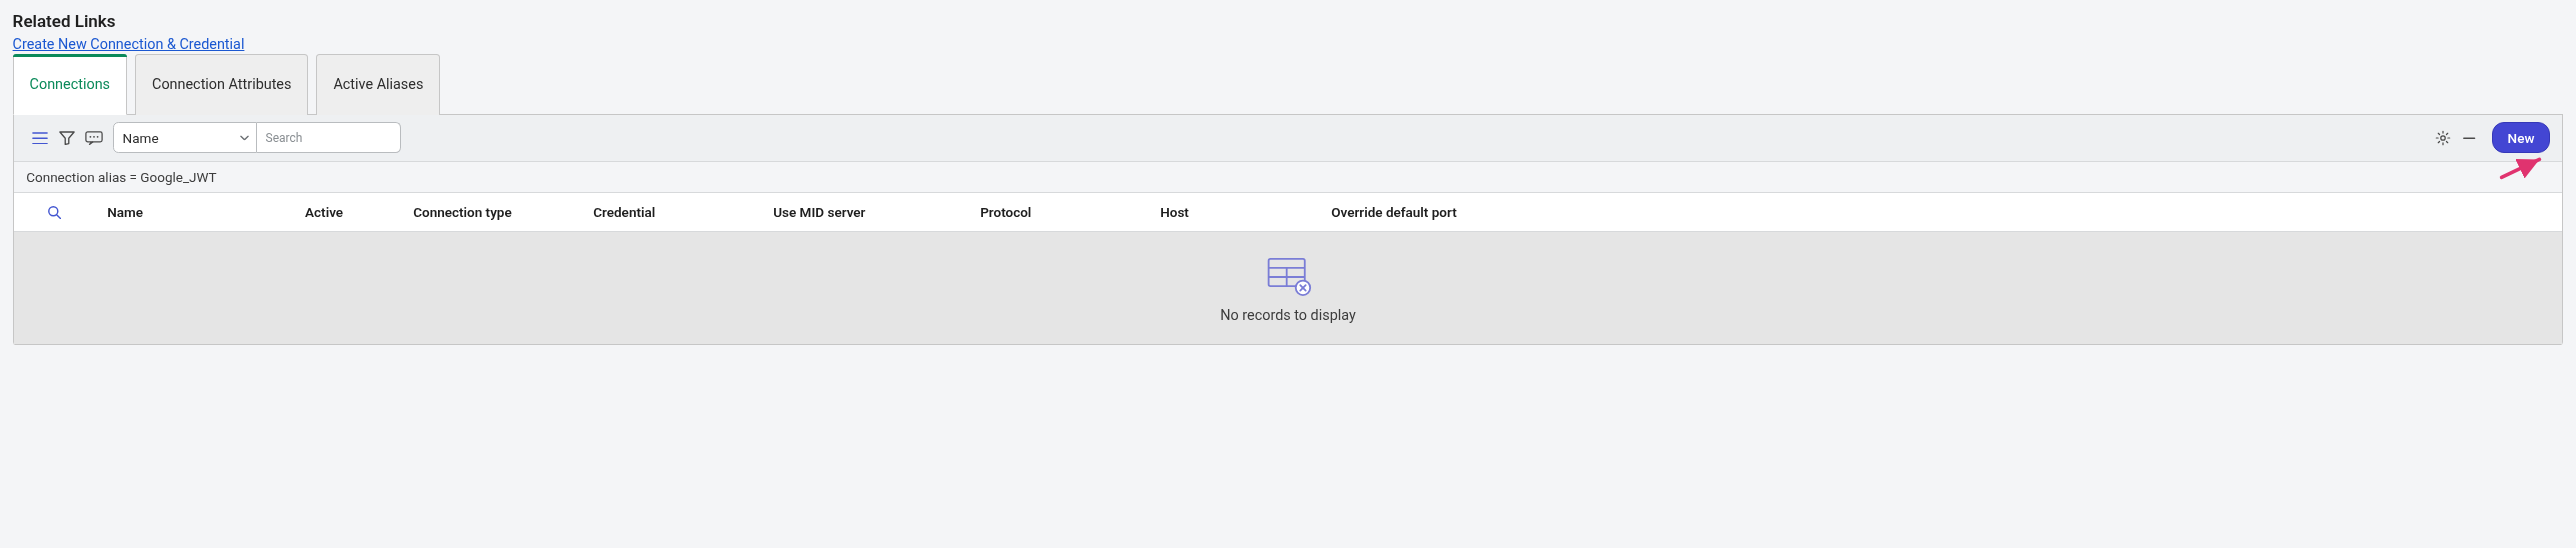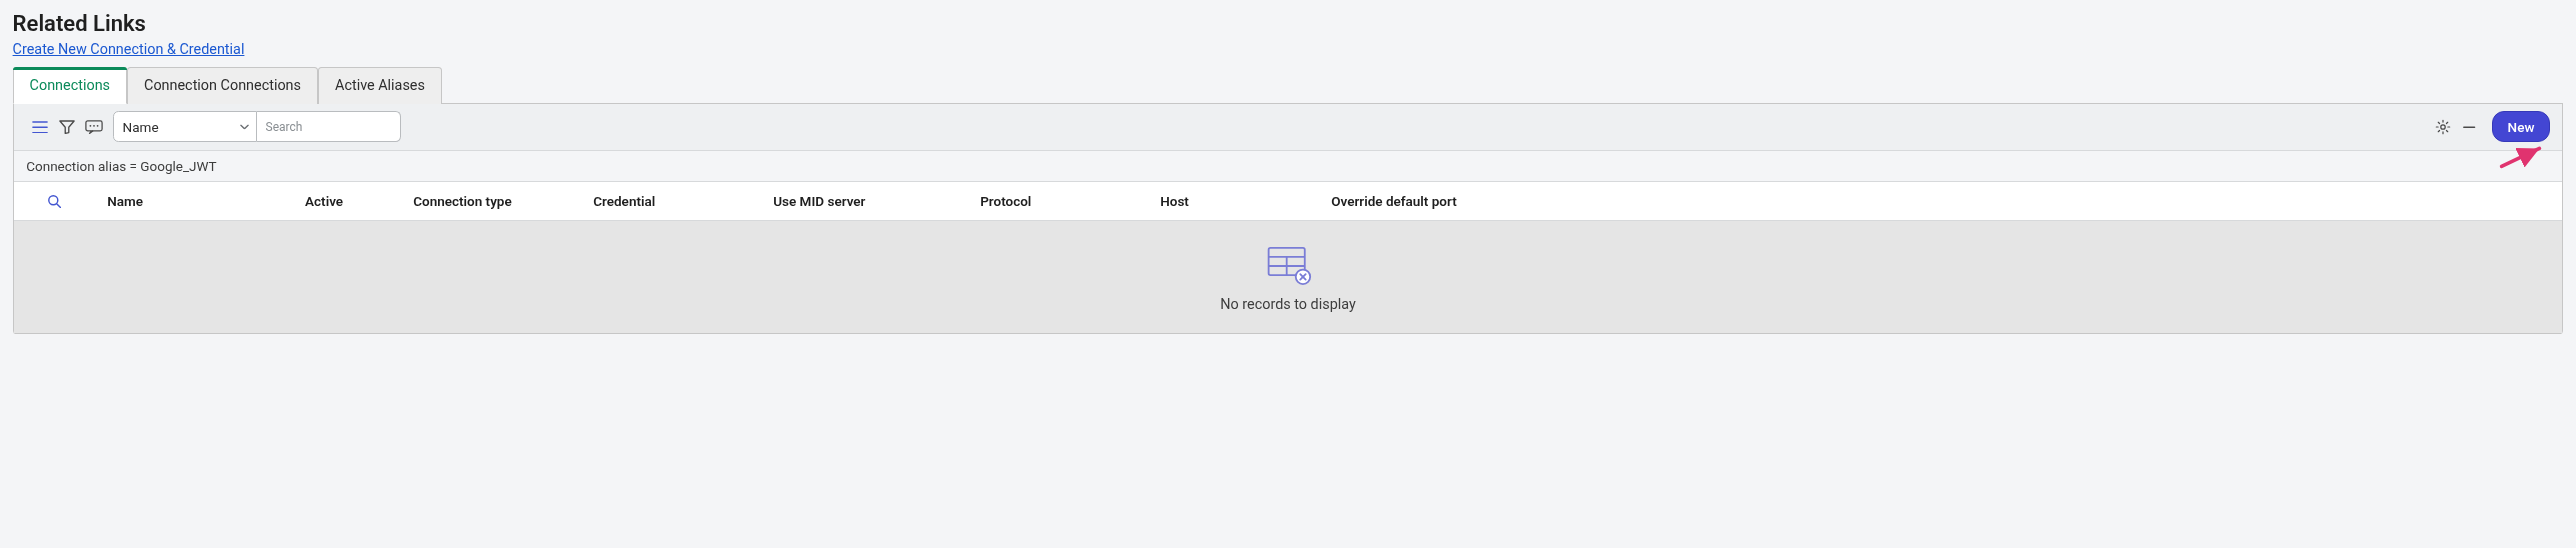--- a/index.html
+++ b/index.html
@@ -1,21 +1,21 @@
 <!DOCTYPE html>
 <html style="font-size:14.4px"><head>
 <meta charset="utf-8">
 <style>
   * { box-sizing: border-box; margin: 0; padding: 0; font-family: -apple-system, BlinkMacSystemFont, "Segoe UI", Roboto, "Helvetica Neue", Arial, sans-serif; }
   body { background: #f4f5f7; color: #2e2e2e; font-size: 14.4px; }
   .page { padding: 7.2px 12.6px; }
-  .related-title { font-size: 22px; font-weight: 600; color: #1f1f1f; margin: 3.6px 0 5.4px 0; }
-  .related-link { font-size: 14.4px; color: #1b58d1; text-decoration: underline; display: inline-block; margin-bottom: 8px; }
+  .related-title { font-size: 17px; font-weight: 600; color: #1f1f1f; margin: 3.6px 0 5.4px 0; }
+  .related-link { font-size: 14.4px; color: #1b58d1; text-decoration: underline; display: inline-block; margin-bottom: 0; }
   .tabs { display: flex; border-bottom: 0.9px solid #c6c6c6; }
-  .tab { padding: 9px 16px; border: 0.9px solid #c6c6c6; border-bottom: none; background: #eeeeee; color: #2e2e2e; margin-right: 0; position: relative; top: 0.9px; border-radius: 3.6px 3.6px 0 0; cursor: pointer; font-size: 14.4px; }
+  .tab { padding: 21px 16px; border: 0.9px solid #c6c6c6; border-bottom: none; background: #eeeeee; color: #2e2e2e; margin-right: 8px; position: relative; top: 0.9px; border-radius: 3.6px 3.6px 0 0; cursor: pointer; font-size: 14.4px; }
   .tab + .tab { border-left: 0.9px solid #c6c6c6; }
   .tab.active { background: #fff; color: #0b8a5a; border-bottom: 0.9px solid #fff; }
   .tab.active::before { content: ""; position: absolute; top: -0.9px; left: -0.9px; right: -0.9px; height: 2.7px; background: #0b8a5a; border-radius: 3.6px 3.6px 0 0; }
   .panel { border: 0.9px solid #c6c6c6; border-top: none; background: #fff; border-radius: 0 0 3.6px 3.6px; }
   .toolbar { display: flex; align-items: center; padding: 7.2px 12.6px; background: #eef0f2; border-bottom: 0.9px solid #d7d9db; }
   .tb-ico { width: 27px; height: 27px; display: inline-flex; align-items: center; justify-content: center; color: #4a4a4a; cursor: pointer; border-radius: 3.6px; }
   .select-wrap { margin-left: 5.4px; position: relative; }
   .select-wrap select { appearance: none; -webkit-appearance: none; height: 31px; width: 144px; padding: 3.6px 25px 3.6px 9px; border: 0.9px solid #b9bcbf; border-radius: 5.4px 0 0 5.4px; background: #fff; font-size: 13.5px; color: #2e2e2e; }
   .select-wrap .caret { position: absolute; right: 7.2px; top: 50%; transform: translateY(-50%); pointer-events: none; color: #6b6f73; }
   .search-input { height: 31px; width: 144px; padding: 3.6px 9px; border: 0.9px solid #b9bcbf; border-left: none; border-radius: 0 5.4px 5.4px 0; font-size: 12px; color: #2e2e2e; }
@@ -42,21 +42,21 @@
 </style>
 </head>
 <body>
 
 <div class="page">
   <div class="related-title">Related Links</div>
   <a href="#" class="related-link">Create New Connection &amp; Credential</a>
 
   <div class="tabs">
     <div class="tab active">Connections</div>
-    <div class="tab">Connection Connections</div>
+    <div class="tab">Connection Attributes</div>
     <div class="tab">Active Aliases</div>
   </div>
 
   <div class="panel">
     <div class="toolbar">
       <span class="tb-ico">
         <svg width="16" height="12.6" viewBox="0 0 18 14">
             <g stroke="#4356d1" stroke-width="1.6" stroke-linecap="round">
               <line x1="1" y1="1" x2="17" y2="1"></line>
               <line x1="1" y1="7" x2="17" y2="7"></line>

